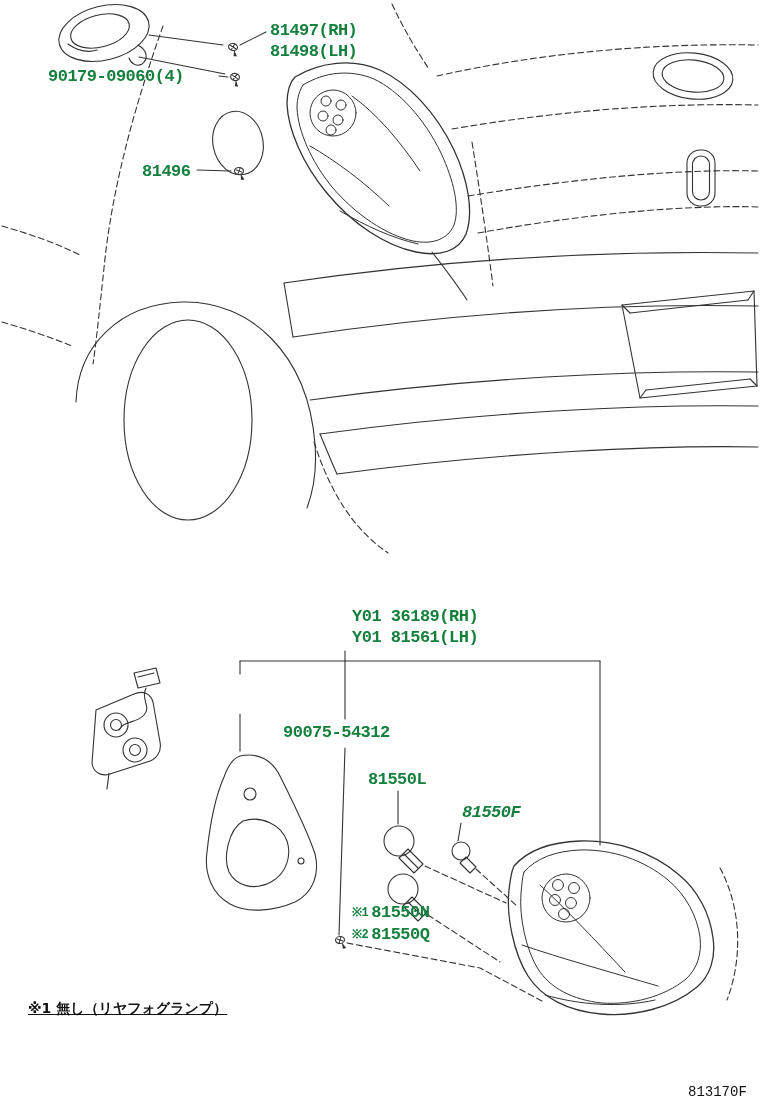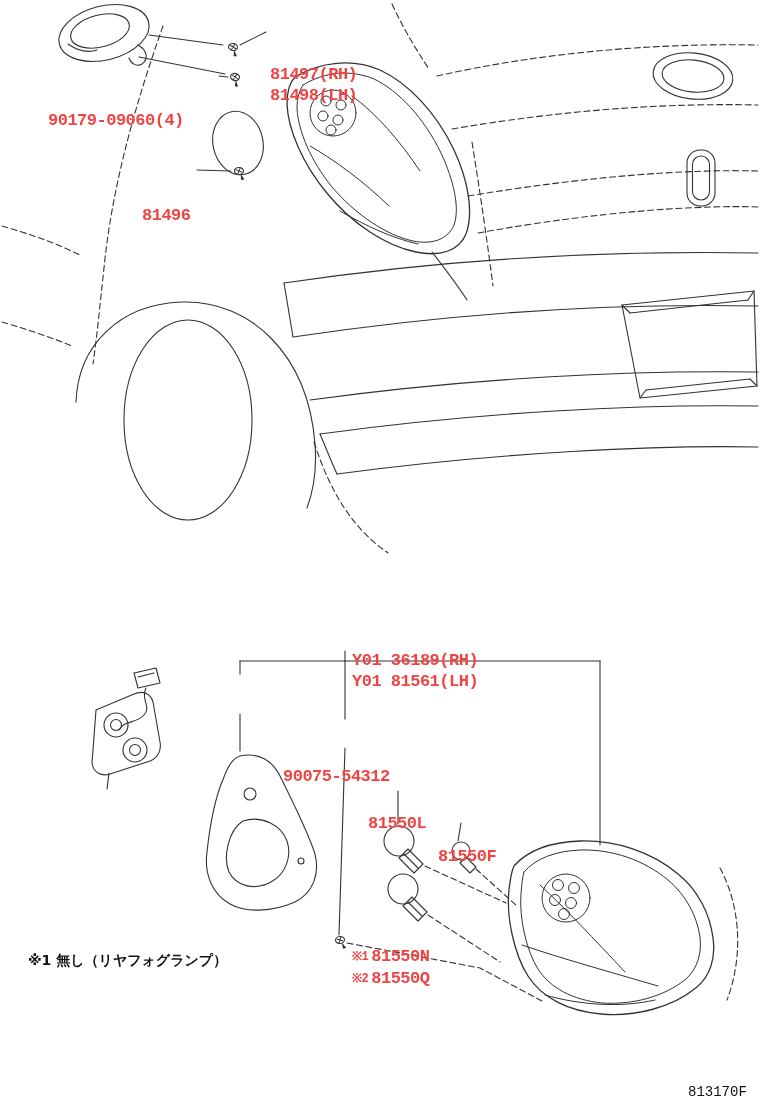--- a/index.html
+++ b/index.html
@@ -4,21 +4,21 @@
 <style>
   html,body { margin:0; padding:0; background:#ffffff; }
   .stage {
     position:relative; width:760px; height:1112px; background:#ffffff;
     font-family:"Liberation Mono","DejaVu Sans Mono",monospace;
     color:#111111; overflow:hidden;
   }
   svg.linework { position:absolute; left:0; top:0; }
   .callout {
     position:absolute; font-weight:700; font-size:17px; line-height:21px;
-    letter-spacing:-0.5px; white-space:nowrap; color:#ef4444;margin-top:44px;
+    letter-spacing:-0.5px; white-space:nowrap; color:#15803d;
   }
   .callout .sym { font-size:12px; font-weight:700; margin-right:3px; vertical-align:1px; }
   .note {
     position:absolute; font-size:14px; font-weight:700; white-space:nowrap;
     font-family:"DejaVu Sans","Liberation Sans",sans-serif; color:#111111;
   }
   .doccode {
     position:absolute; font-size:14px; font-weight:400; color:#111111;
     font-family:"Liberation Mono","DejaVu Sans Mono",monospace;
   }
@@ -219,30 +219,30 @@
 
 
   <div class="callout" style="left:283px; top:722px;">
     <div>90075-54312</div>
   </div>
 
   <div class="callout" style="left:368px; top:769px;">
     <div>81550L</div>
   </div>
 
-  <div class="callout" style="left:438px; top:802px;">
+  <div class="callout" style="left:462px; top:802px;font-style:italic;">
     <div>81550F</div>
   </div>
 
 
   <div class="callout" style="left:352px; top:902px;">
     <span class="sym">※1</span><span>81550N</span>
   </div>
 
   <div class="callout" style="left:352px; top:924px;">
     <span class="sym">※2</span><span>81550Q</span>
   </div>
 
-  <div class="note" style="left:28px; top:952px;">※1 無し（リヤフォグランプ）</div>
+  <div class="note" style="left:28px; top:1000px;text-decoration:underline;">※1 無し（リヤフォグランプ）</div>
 
   <div class="doccode" style="left:688px; top:1084px;">813170F</div>
 
 </div>
 
 </body></html>

